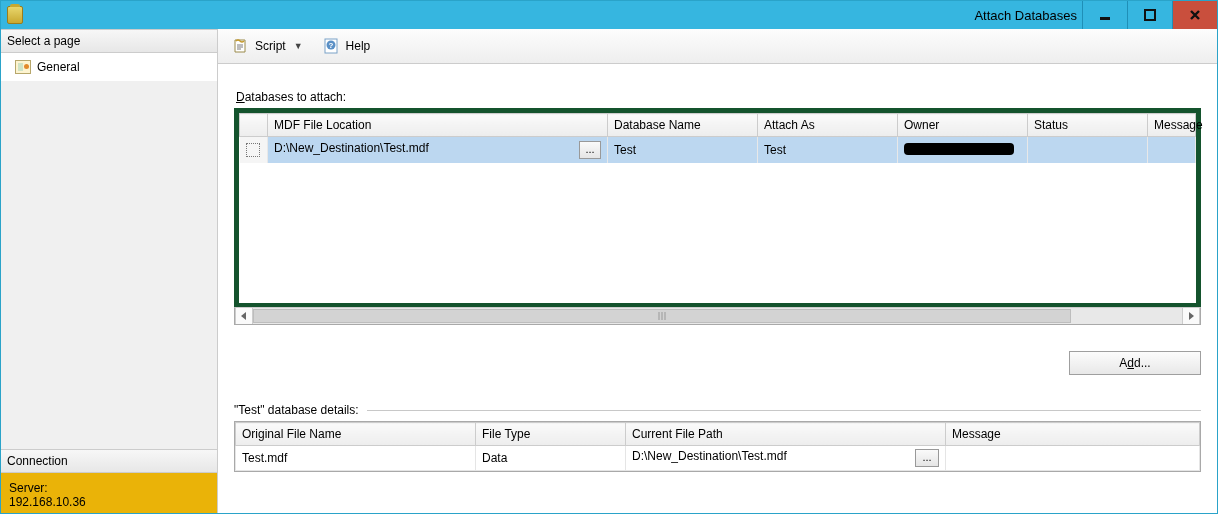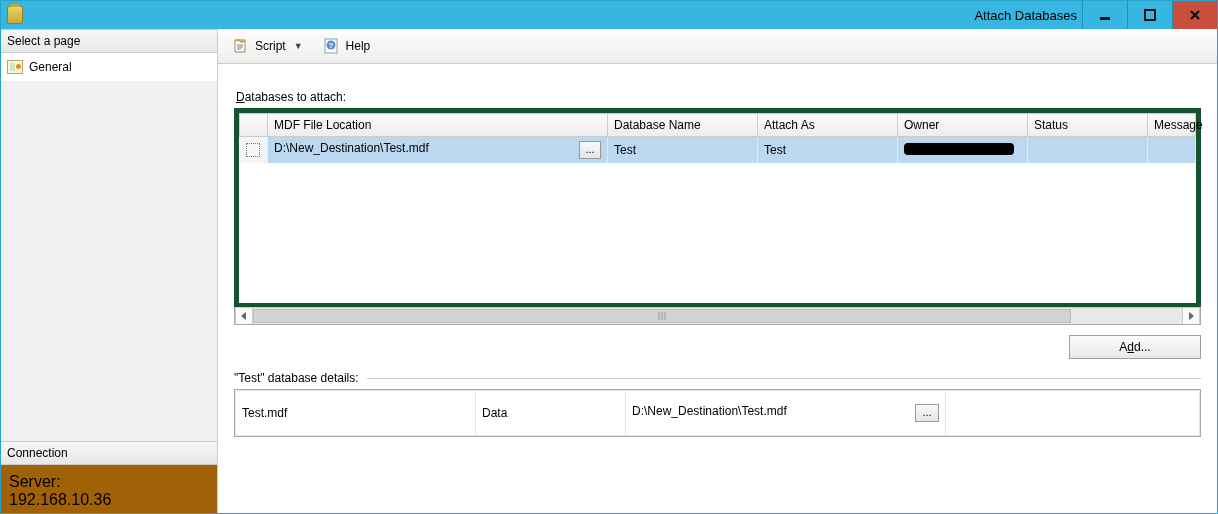--- a/index.html
+++ b/index.html
@@ -14,27 +14,27 @@
   .win-btns { margin-left:auto; display:flex; height:100%; }
   .win-btn { width:45px; display:flex; align-items:center; justify-content:center; border-left:1px solid #1f8fb7; font-family:Arial; font-size:15px; font-weight:bold; cursor:default;}
   .win-btn.close { background:#c94f3d; color:#111;}
   .win-btn.min, .win-btn.max { background:#36b6e0; }
   .win-btn svg { display:block; }
 
   
   .client { display:flex; height:calc(100% - 28px); }
   .leftpane { width:217px; background:#f0f0f0; border-right:1px solid #ccc; display:flex; flex-direction:column; }
   .sectionhdr { font-weight:normal; font-size:12px; padding:4px 6px; background:linear-gradient(#f7f7f7,#e7e7e7); border-bottom:1px solid #ccc; border-top:1px solid #ccc; }
-  .page-list { flex:0 0 auto; background:#fff; padding:4px 0; }
+  .page-list { flex:0 0 auto; background:#fff; padding:4px 8px; }
   .page-item { padding:3px 6px; display:flex; align-items:center; gap:6px; cursor:default;}
   .page-item .pg-icon { width:16px;height:14px;border:1px solid #b7a76b;background:#fdf4d0;position:relative;}
   .page-item .pg-icon::after{content:"";position:absolute;left:2px;top:2px;right:7px;bottom:2px;background:#cfe3c5;}
   .page-item .pg-icon::before{content:"";position:absolute;right:1px;top:3px;width:5px;height:5px;border-radius:50%;background:#e28a2b;}
   .left-spacer { flex:1; background:#f0f0f0; }
-  .conn-block { background:#a16207; padding:4px 8px; font-size:16px;}
+  .conn-block { background:#eab308; padding:4px 8px; font-size:12px;}
   .conn-block .lbl{ margin-top:4px; }
 
   .rightpane { flex:1; display:flex; flex-direction:column; background:#fff; }
 
   
   .toolbar { height:34px; background:linear-gradient(#fdfdfd,#eee); border-bottom:1px solid #ccc; display:flex; align-items:center; padding:17px 10px; gap:4px;}
   .tbtn { display:flex; align-items:center; gap:5px; padding:2px 4px; cursor:default;}
   .tbtn .ico { width:18px; height:18px; display:flex; align-items:center; justify-content:center;}
   .dd-arrow { font-size:9px; margin-left:3px; color:#444;}
 
@@ -53,32 +53,32 @@
   .rowhdr .dots{width:14px;height:14px;margin:auto;border:1px dotted #777;}
   .ellipsis-btn { width:22px;height:18px;border:1px solid #999;background:linear-gradient(#fafafa,#e5e5e5);font-size:11px;line-height:14px;text-align:center;cursor:default; float:right;}
   .redact { display:inline-block; width:110px; height:12px; background:#000; border-radius:4px;}
 
   
   .hscroll { height:18px; border:1px solid #a9a9a9; border-top:1px solid #ccc; display:flex; align-items:stretch; margin-top:-1px; background:#f3f3f3;}
   .hscroll .arrow{ width:18px; display:flex;align-items:center;justify-content:center; border-left:1px solid #ccc;border-right:1px solid #ccc; background:#fafafa;cursor:default;}
   .hscroll .track{ flex:1; position:relative; background:#e8e8e8;}
   .hscroll .thumb{ position:absolute; top:1px; left:0; height:calc(100% - 2px); width:88%; background:#d3d3d3; border:1px solid #bdbdbd;}
 
-  .btnrow { display:flex; justify-content:flex-end; gap:16px; padding:10px 0;}
+  .btnrow { display:flex; justify-content:flex-end; gap:16px; padding:26px 0;}
   .winbtn { width:132px; height:24px; border:1px solid #9f9f9f; background:linear-gradient(#fcfcfc,#e8e8e8); font-size:12px; cursor:default;}
 
   
   .details-hdr { display:flex; align-items:center; margin:2px 0 4px 0; }
   .details-hdr .line { flex:1; height:1px; background:#c8c8c8; margin-left:8px;}
 
   
   .grid2 { border:1px solid #a9a9a9; background:#fff;}
   .grid2 table { border-collapse:collapse; width:100%; table-layout:fixed; font-size:12px;}
   .grid2 th { background:linear-gradient(#fafafa,#ededed); border:1px solid #ccc; text-align:left; padding:4px 6px; font-weight:normal; height:22px;}
-  .grid2 td { border:1px solid #e5e5e5; padding:13px 6px; height:22px;}
+  .grid2 td { border:1px solid #e5e5e5; padding:3px 6px; height:22px;}
   .cellbtn { width:24px;height:18px;border:1px solid #999;background:linear-gradient(#fafafa,#e5e5e5);font-size:11px;text-align:center;line-height:14px;float:right;cursor:default;}
 
 </style>
 </head>
 <body>
 
 <div class="titlebar">
   <div class="app-icon"></div>
   <div class="title">Attach Databases</div>
   <div class="win-btns">
@@ -220,20 +220,26 @@
 
       <div class="grid2">
         <table>
           <colgroup>
             <col style="width:240px">
               <col style="width:150px">
               <col style="width:320px">
               <col>
           </colgroup>
           <tbody>
+              <tr>
+            <th>Original File Name</th>
+            <th>File Type</th>
+            <th>Current File Path</th>
+            <th>Message</th>
+          </tr>
           <tr>
             <td>Test.mdf</td>
             <td>Data</td>
             <td><span>D:\New_Destination\Test.mdf</span><span class="cellbtn">...</span></td>
             <td></td>
           </tr>
         </tbody>
           </table>
       </div>
 

